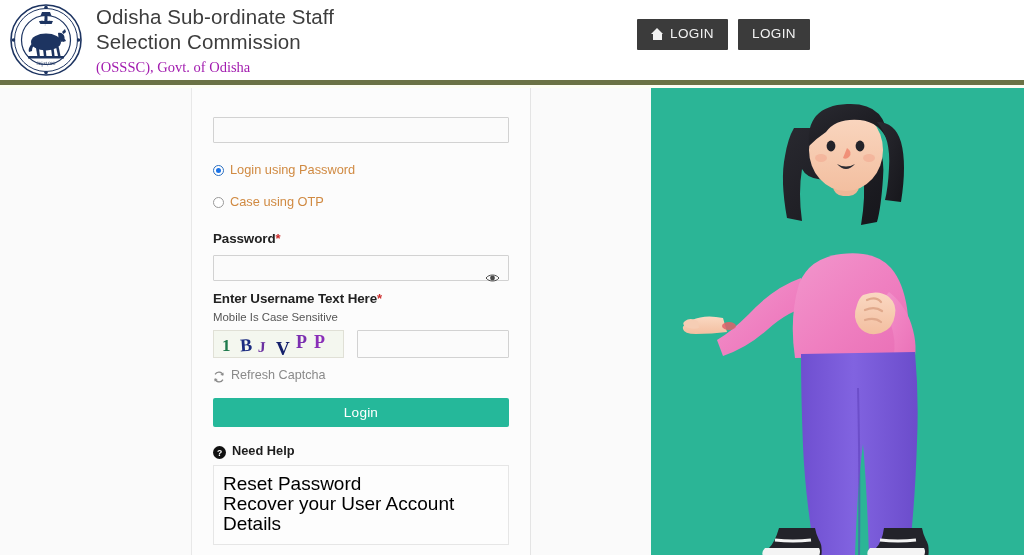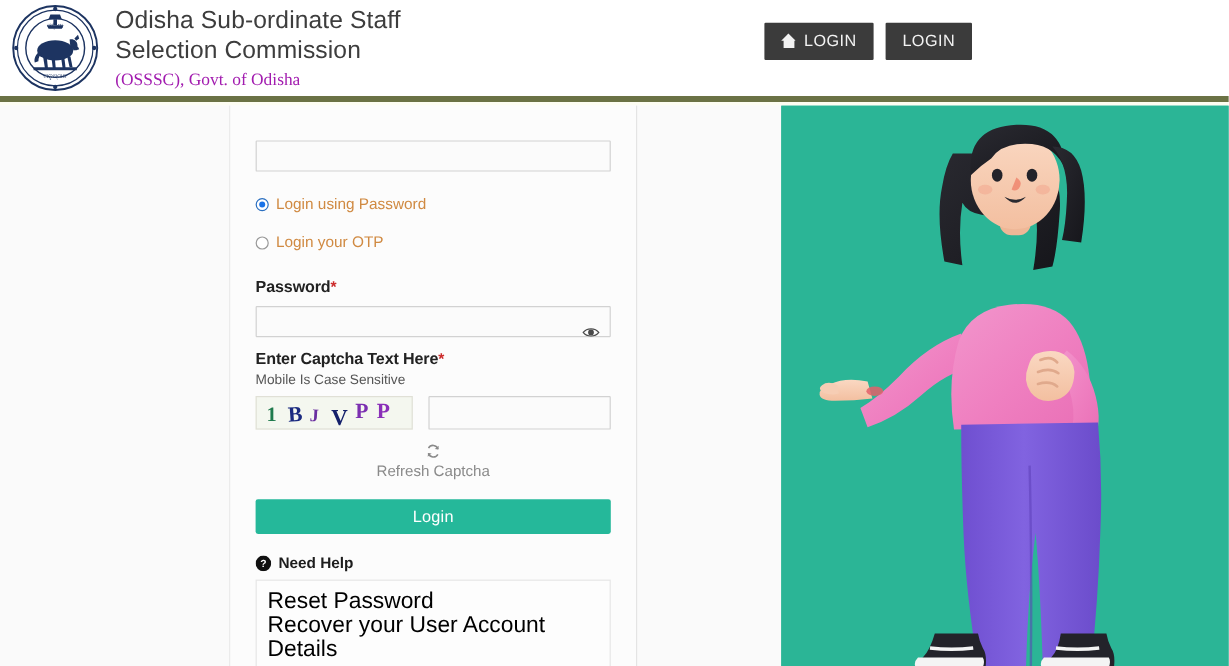--- a/index.html
+++ b/index.html
@@ -277,21 +277,20 @@
     padding: 0 8px;
     outline: none;
     border-radius: 1px;
   }
   .refresh-row {
     display: flex;
     align-items: center;
     gap: 6px;
     margin-top: 11px;
     cursor: pointer;
-    flex-direction: column;
   }
   .refresh-icon { width: 12px; height: 12px; flex: none; }
   .refresh-text {
     font-size: 12.6px;
     color: #8a8a8a;
     line-height: 1;
   }
   .login-btn {
     display: block;
     box-sizing: border-box;
@@ -408,40 +407,40 @@
 
         <input class="txt-input" type="text" placeholder="" style="">
 
         <div class="radio-group">
           <div class="radio-row">
             <span class="radio-dot on"></span>
             <span class="radio-label">Login using Password</span>
           </div>
           <div class="radio-row">
             <span class="radio-dot off"></span>
-            <span class="radio-label">Login your OTP</span>
+            <span class="radio-label">Case using OTP</span>
           </div>
         </div>
 
         <div class="field-label" style="margin-top:16px;">
           <span>Password</span><span class="req">*</span>
         </div>
         <div class="pw-wrap">
           <input class="txt-input" type="password" placeholder="" style="">
           <span class="eye-icon">
             <svg viewBox="0 0 15 10" width="15" height="10" aria-hidden="true">
               <path d="M1 5 C4 1 11 1 14 5 C11 9 4 9 1 5 Z" fill="none" stroke="#4a4a4a" stroke-width="1"></path>
               <circle cx="7.5" cy="5" r="2.4" fill="#4a4a4a"></circle>
             </svg>
           </span>
         </div>
 
         <div class="captcha-block">
           <div class="field-label">
-            <span>Enter Captcha Text Here</span><span class="req">*</span>
+            <span>Enter Username Text Here</span><span class="req">*</span>
           </div>
           <div class="captcha-note">Mobile Is Case Sensitive</div>
 
           <div class="captcha-row">
             <div class="captcha-img" id="captcha-image">
                 <span class="cap-ch" style="left: 8px; top: 6px; font-size: 17px; color: rgb(31, 122, 77); transform: rotate(0deg);">1</span>
                 <span class="cap-ch" style="left: 26px; top: 5px; font-size: 18px; color: rgb(27, 43, 128); transform: rotate(-4deg);">B</span>
                 <span class="cap-ch" style="left: 44px; top: 9px; font-size: 15px; color: rgb(106, 47, 160); transform: rotate(3deg);">J</span>
                 <span class="cap-ch" style="left: 62px; top: 8px; font-size: 19px; color: rgb(20, 32, 107); transform: rotate(0deg);">V</span>
                 <span class="cap-ch" style="left: 82px; top: 2px; font-size: 18px; color: rgb(123, 47, 176); transform: rotate(0deg);">P</span>

